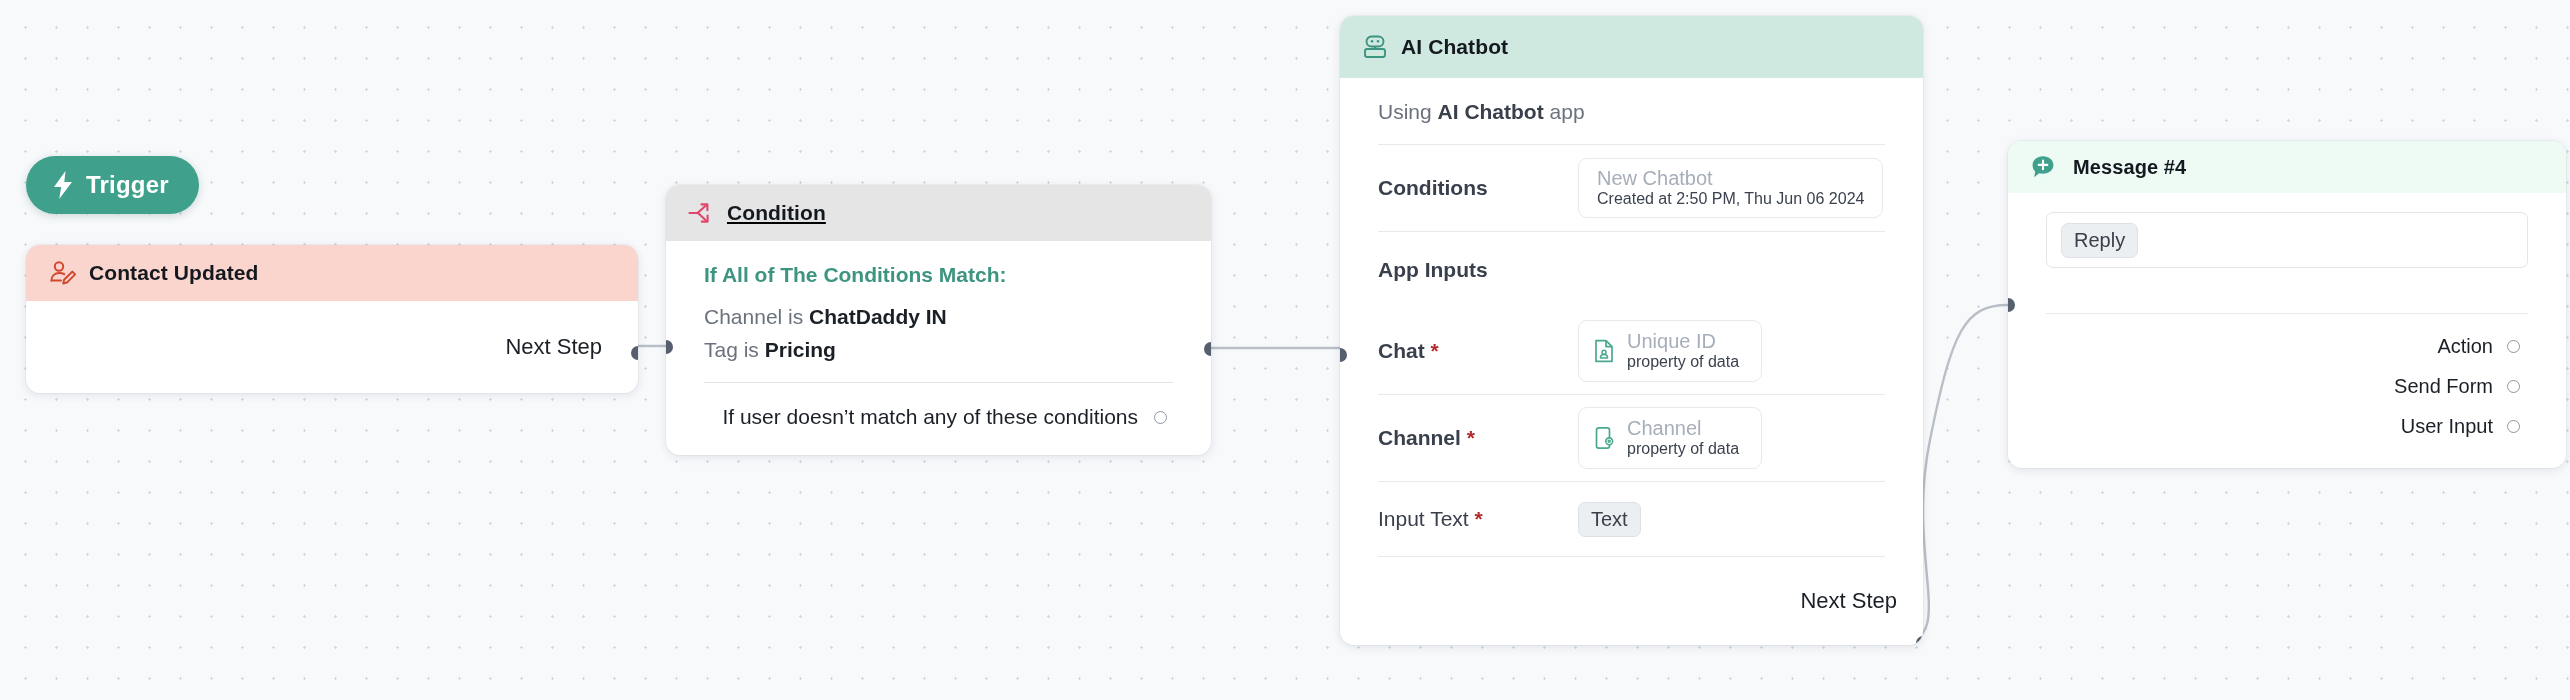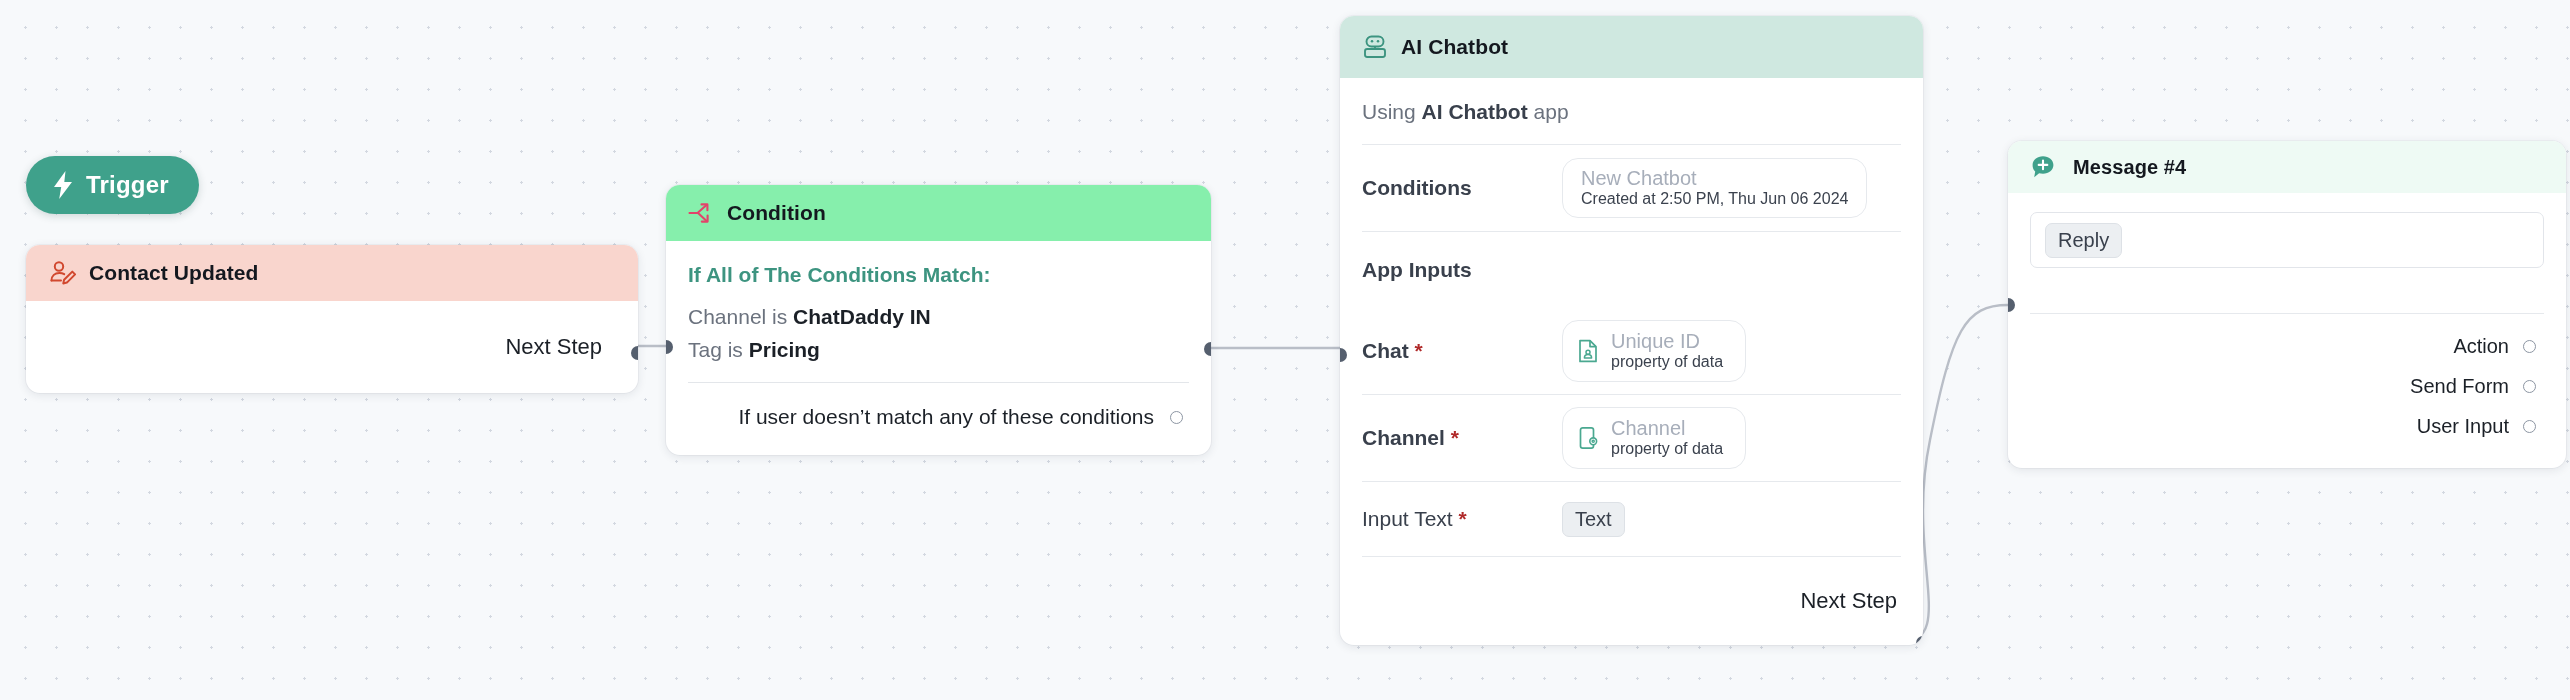--- a/index.html
+++ b/index.html
@@ -29,25 +29,25 @@
     border-radius: 14px;
     box-shadow: 0 2px 10px rgba(30,40,60,.10), 0 0 0 1px rgba(30,40,60,.035);
     overflow: hidden;
   }
   .node-head {
     display: flex; align-items: center; gap: 13px;
     padding: 0 22px;
     height: 56px;
   }
   .node-title { font-size: 21px; font-weight: 700; color: #14181f; letter-spacing: .1px; }
-  .node-body { padding: 0 22px; }
+  .node-body { padding: 0 38px; }
 
   
   .head-rose   { background: #f9d5cd; }
-  .head-pink   { background: #86efac; }
+  .head-pink   { background: #e5e5e5; text-decoration: underline; }
   .head-mint   { background: #cfe8e0; }
   .head-mintlt { background: #eefaf4; }
 
   
   #trigger-pill {
     position: absolute; left: 26px; top: 156px;
     height: 58px; min-width: 172px;
     display: flex; align-items: center; gap: 12px;
     padding: 0 30px 0 26px;
     background: #3fa18b; border-radius: 32px;
@@ -82,21 +82,21 @@
   #node-chatbot .node-head { height: 62px; }
   .using-line { font-size: 21px; color:#6b727e; padding: 22px 0 20px 0; }
   .using-line b { color:#39404c; font-weight: 700; }
   .hr { height:1px; background:#e6e9ed; }
   .frow { display:flex; align-items:center; min-height: 86px; }
   .flabel { font-size: 21px; color:#39404c; font-weight: 700; width: 200px; flex: none; }
   .flabel.plain { font-weight: 400; }
   .req { color:#b02a2a; font-weight:700; }
   .pill-field {
     display:flex; align-items:center; gap: 12px;
-    border: 1px solid #e6e9ed; border-radius: 16px;
+    border: 1px solid #e6e9ed; border-radius: 9px;
     padding: 9px 22px 9px 14px; background:#fff;
   }
   .pill-stack { display:flex; flex-direction:column; line-height:1.18; }
   .pill-top { font-size: 20px; color:#a7aeba; }
   .pill-sub { font-size: 16px; color:#3b424e; }
   .pill-wide { padding: 8px 18px; }
   .pill-wide .pill-top { font-size: 20px; }
   .chip {
     display:inline-block; background:#eceff2; border:1px solid #dde1e6;
     border-radius: 7px; padding: 5px 12px; font-size: 20px; color:#39404c;

